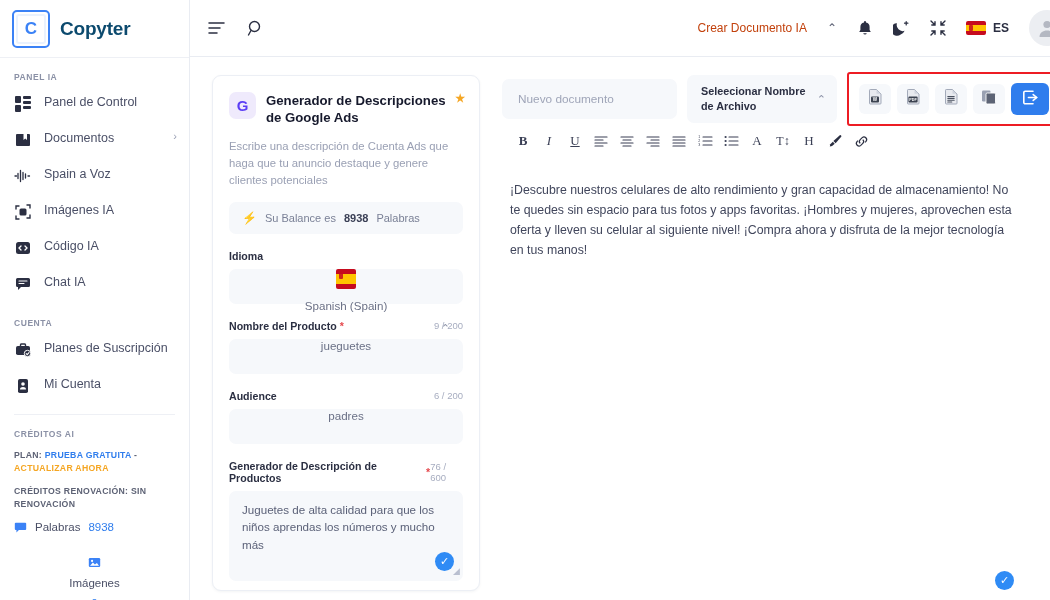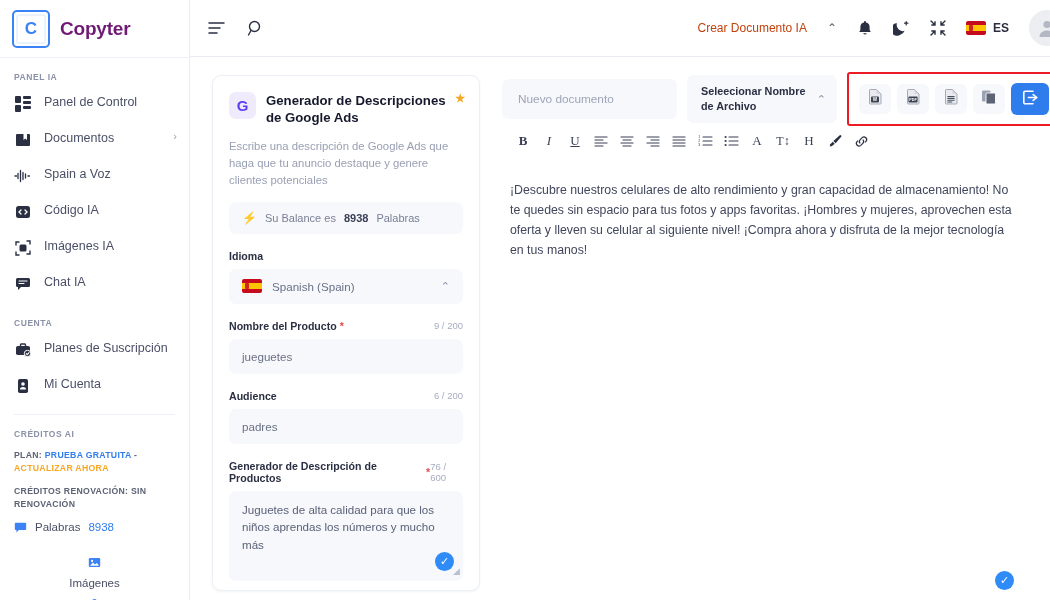--- a/index.html
+++ b/index.html
@@ -19,21 +19,21 @@
   .brand { height: 57px; display: flex; align-items: center; padding-left: 12px; gap: 10px; }
   .logo-box {
     width: 38px; height: 38px; border: 2px solid #3b82f6; border-radius: 5px;
     display: flex; align-items: center; justify-content: center; padding: 2px;
   }
   .logo-inner {
     width: 100%; height: 100%; border: 2px solid #eaf2fe; border-radius: 3px;
     display: flex; align-items: center; justify-content: center;
     color: #3b82f6; font-weight: 700; font-size: 17px;
   }
-  .brand-name { color: #701a75; font-weight: 700; font-size: 19px; letter-spacing: -0.2px; }
+  .brand-name { color: #0c4a6e; font-weight: 700; font-size: 19px; letter-spacing: -0.2px; }
 
   .side-sep { height: 1px; background: #eef0f5; margin: 0; }
   .side-section-title {
     font-size: 8.5px; font-weight: 700; letter-spacing: 0.55px;
     color: #8b91a6; padding: 14px 0 6px 14px; text-transform: uppercase;
   }
   .nav-item {
     display: flex; gap: 13px;
     padding: 7px 12px 7px 14px; height: 36px; cursor: pointer;
     position: relative;
@@ -103,21 +103,21 @@
 
   .field-label {
     font-size: 10.6px; font-weight: 700; color: #2b2f42; margin-top: 16px;
     display: flex; align-items: center;
   }
   .req { color: #e5484d; margin-left: 3px; }
   .counter { margin-left: auto; font-size: 9.5px; font-weight: 400; color: #a7adc0; }
   .input-box {
     margin-top: 7px; background: #f6f8fb; border-radius: 7px; height: 35px;
     display: flex; align-items: center; padding: 0 13px; gap: 10px;
-    font-size: 11.6px; color: #6a7086; cursor: text;
+    font-size: 11.6px; color: #6a7086; cursor: text; flex-direction: column;
   }
   .select-box { cursor: pointer; }
   .select-box .chev { margin-left: auto; color: #8d93a8; font-size: 11px; }
   .textarea-box {
     margin-top: 7px; background: #f6f8fb; border-radius: 7px; height: 90px;
     padding: 10px 13px; font-size: 11.6px; color: #5b6178; line-height: 1.52;
     position: relative; cursor: text;
   }
   .ta-check {
     position: absolute; right: 9px; bottom: 10px; width: 19px; height: 19px;
@@ -216,36 +216,36 @@
       <span class="nav-ico">
         <svg width="17" height="16" viewBox="0 0 17 16" stroke="#2b2f42" stroke-width="1.3" stroke-linecap="round">
             <path d="M1 8h1.5M4 5.5v5M6.5 2.5v11M9 4.5v7M11.5 6v4M14 8h1.5"></path>
           </svg>
       </span>
       <span class="nav-label">Spain a Voz</span>
     </div>
 
     <div class="nav-item">
       <span class="nav-ico">
+        <svg width="16" height="16" viewBox="0 0 16 16" fill="none" stroke="#2b2f42" stroke-width="1.4" stroke-linecap="round">
+            <path d="M1 5V2h3M12 1h3v3M15 11v3h-3M4 15H1v-3"></path>
+            <rect x="4.5" y="4.5" width="7" height="7" rx="1.5" fill="#2b2f42" stroke="none"></rect>
+          </svg>
+      </span>
+      <span class="nav-label">Imágenes IA</span>
+    </div>
+
+    <div class="nav-item">
+      <span class="nav-ico">
         <svg width="16" height="16" viewBox="0 0 16 16">
             <rect x="1" y="2" width="14" height="12" rx="2.5" fill="#2b2f42"></rect>
             <path d="M6 6L4 8l2 2M10 6l2 2-2 2" stroke="#fff" stroke-width="1.3" fill="none" stroke-linecap="round"></path>
           </svg>
       </span>
       <span class="nav-label">Código IA</span>
-    </div>
-
-    <div class="nav-item">
-      <span class="nav-ico">
-        <svg width="16" height="16" viewBox="0 0 16 16" fill="none" stroke="#2b2f42" stroke-width="1.4" stroke-linecap="round">
-            <path d="M1 5V2h3M12 1h3v3M15 11v3h-3M4 15H1v-3"></path>
-            <rect x="4.5" y="4.5" width="7" height="7" rx="1.5" fill="#2b2f42" stroke="none"></rect>
-          </svg>
-      </span>
-      <span class="nav-label">Imágenes IA</span>
     </div>
 
     <div class="nav-item">
       <span class="nav-ico">
         <svg width="16" height="16" viewBox="0 0 16 16" fill="#2b2f42">
             <path d="M1 3.5A1.5 1.5 0 012.5 2h11A1.5 1.5 0 0115 3.5v6A1.5 1.5 0 0113.5 11H6l-3 3v-3H2.5A1.5 1.5 0 011 9.5z"></path>
             <path d="M4 5h8M4 7.5h5" stroke="#fff" stroke-width="1.1" stroke-linecap="round"></path>
           </svg>
       </span>
       <span class="nav-label">Chat IA</span>
@@ -366,21 +366,21 @@
     <div class="content">
 
       <div class="gen-card">
         <div class="gen-head">
           <span class="g-badge">G</span>
           <div class="gen-title">
             <span>Generador de Descripciones de Google Ads</span>
             <span class="star">★</span>
           </div>
         </div>
-        <div class="gen-desc">Escribe una descripción de Google Ads que haga que tu anuncio destaque y genere clientes potenciales</div>
+        <div class="gen-desc">Escribe una descripción de Cuenta Ads que haga que tu anuncio destaque y genere clientes potenciales</div>
 
         <div class="balance">
           <span class="bolt">⚡</span>
           <span>Su Balance es</span>
           <b>8938</b>
           <span>Palabras</span>
         </div>
 
         <div class="field-label">
           <span>Idioma</span>

